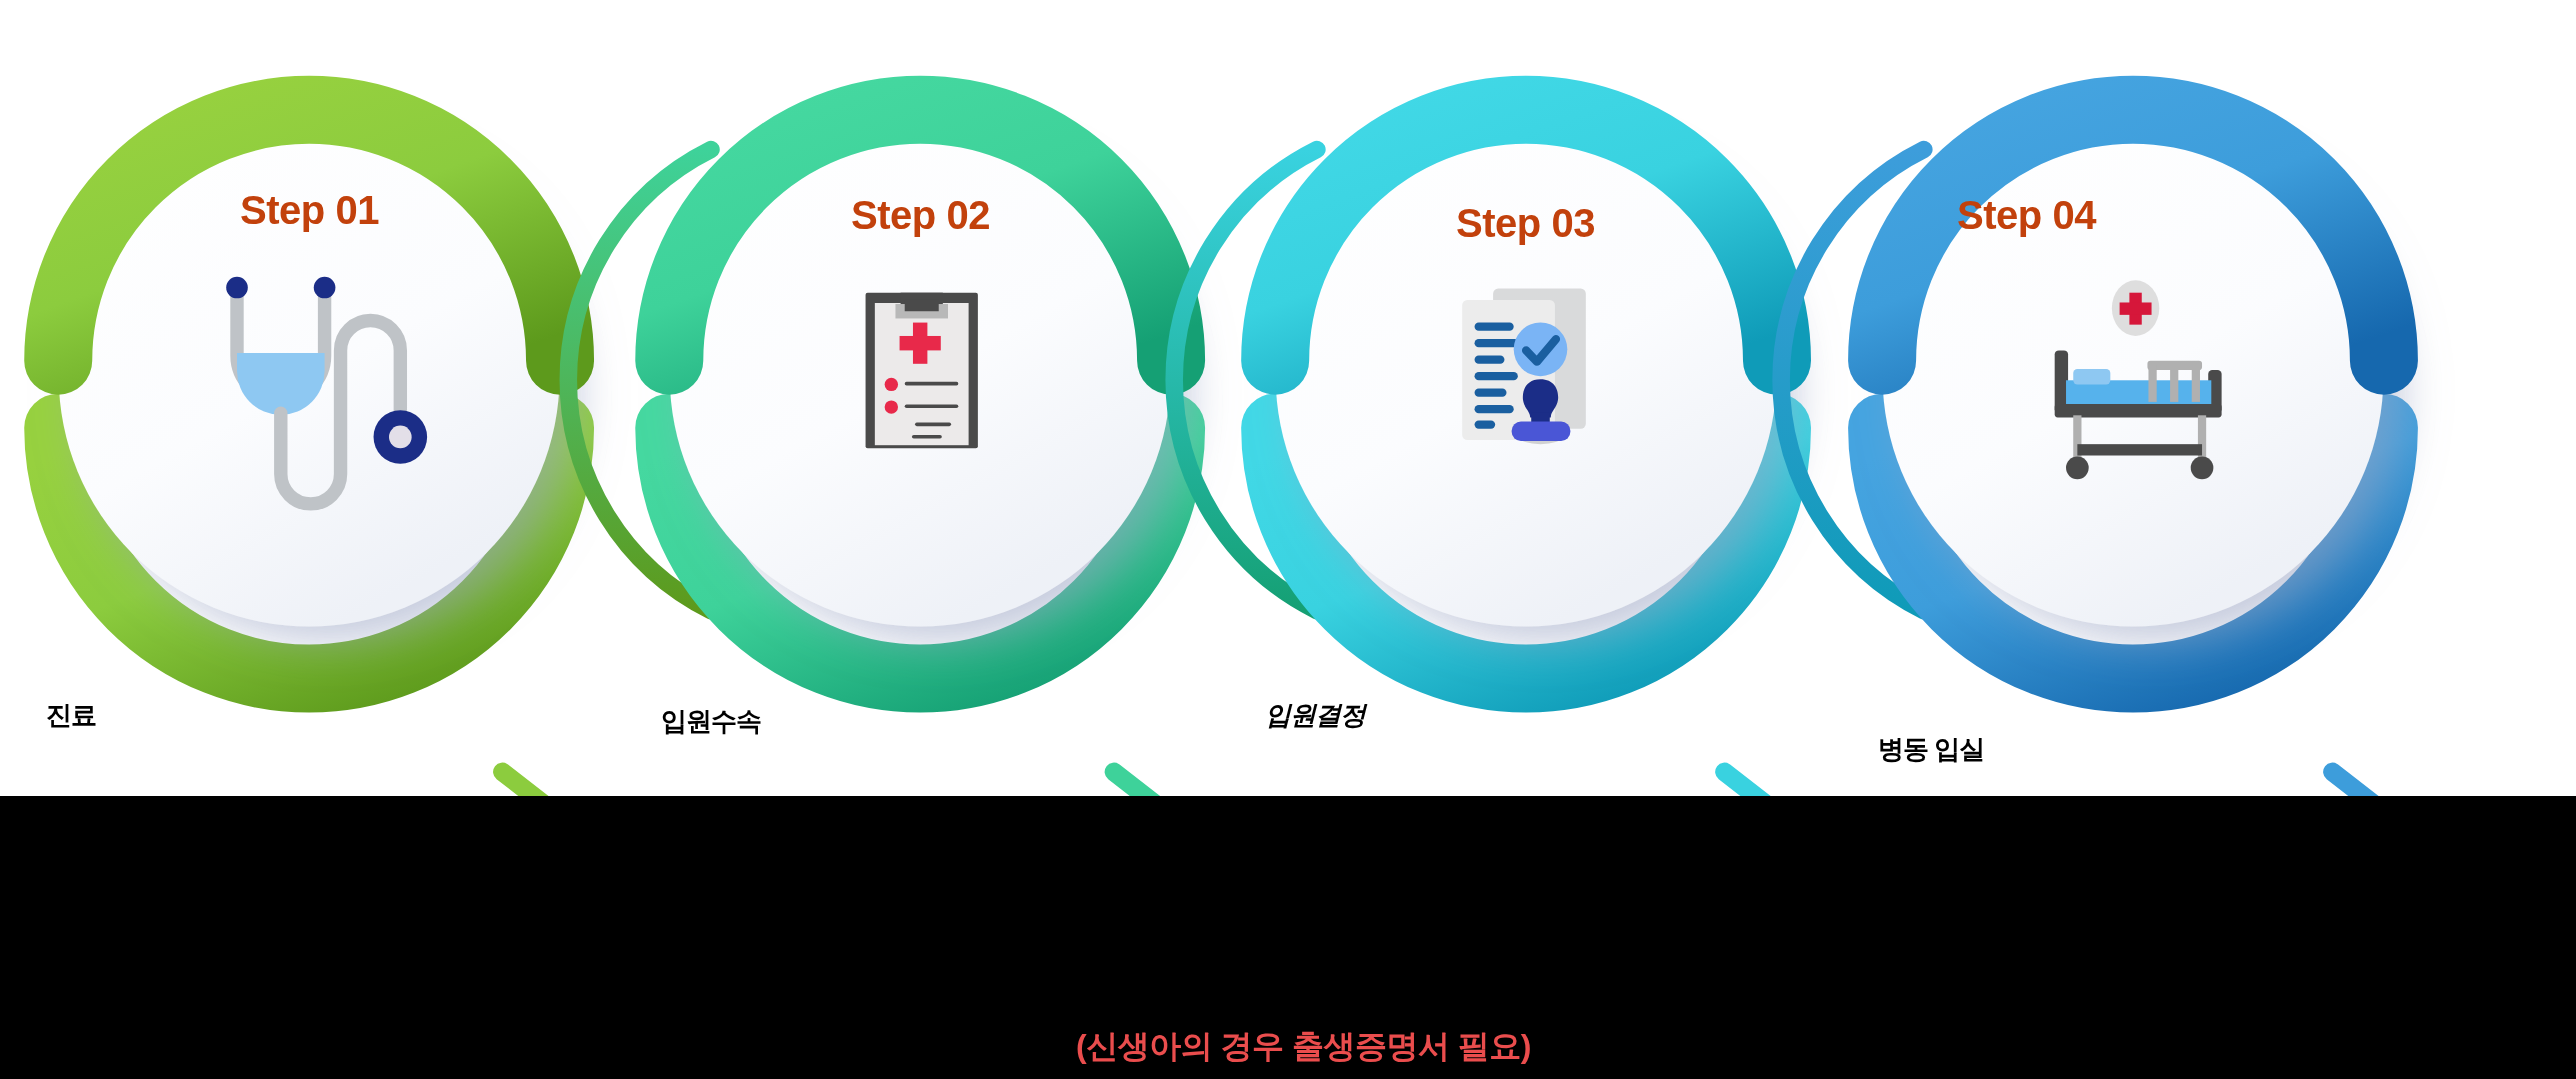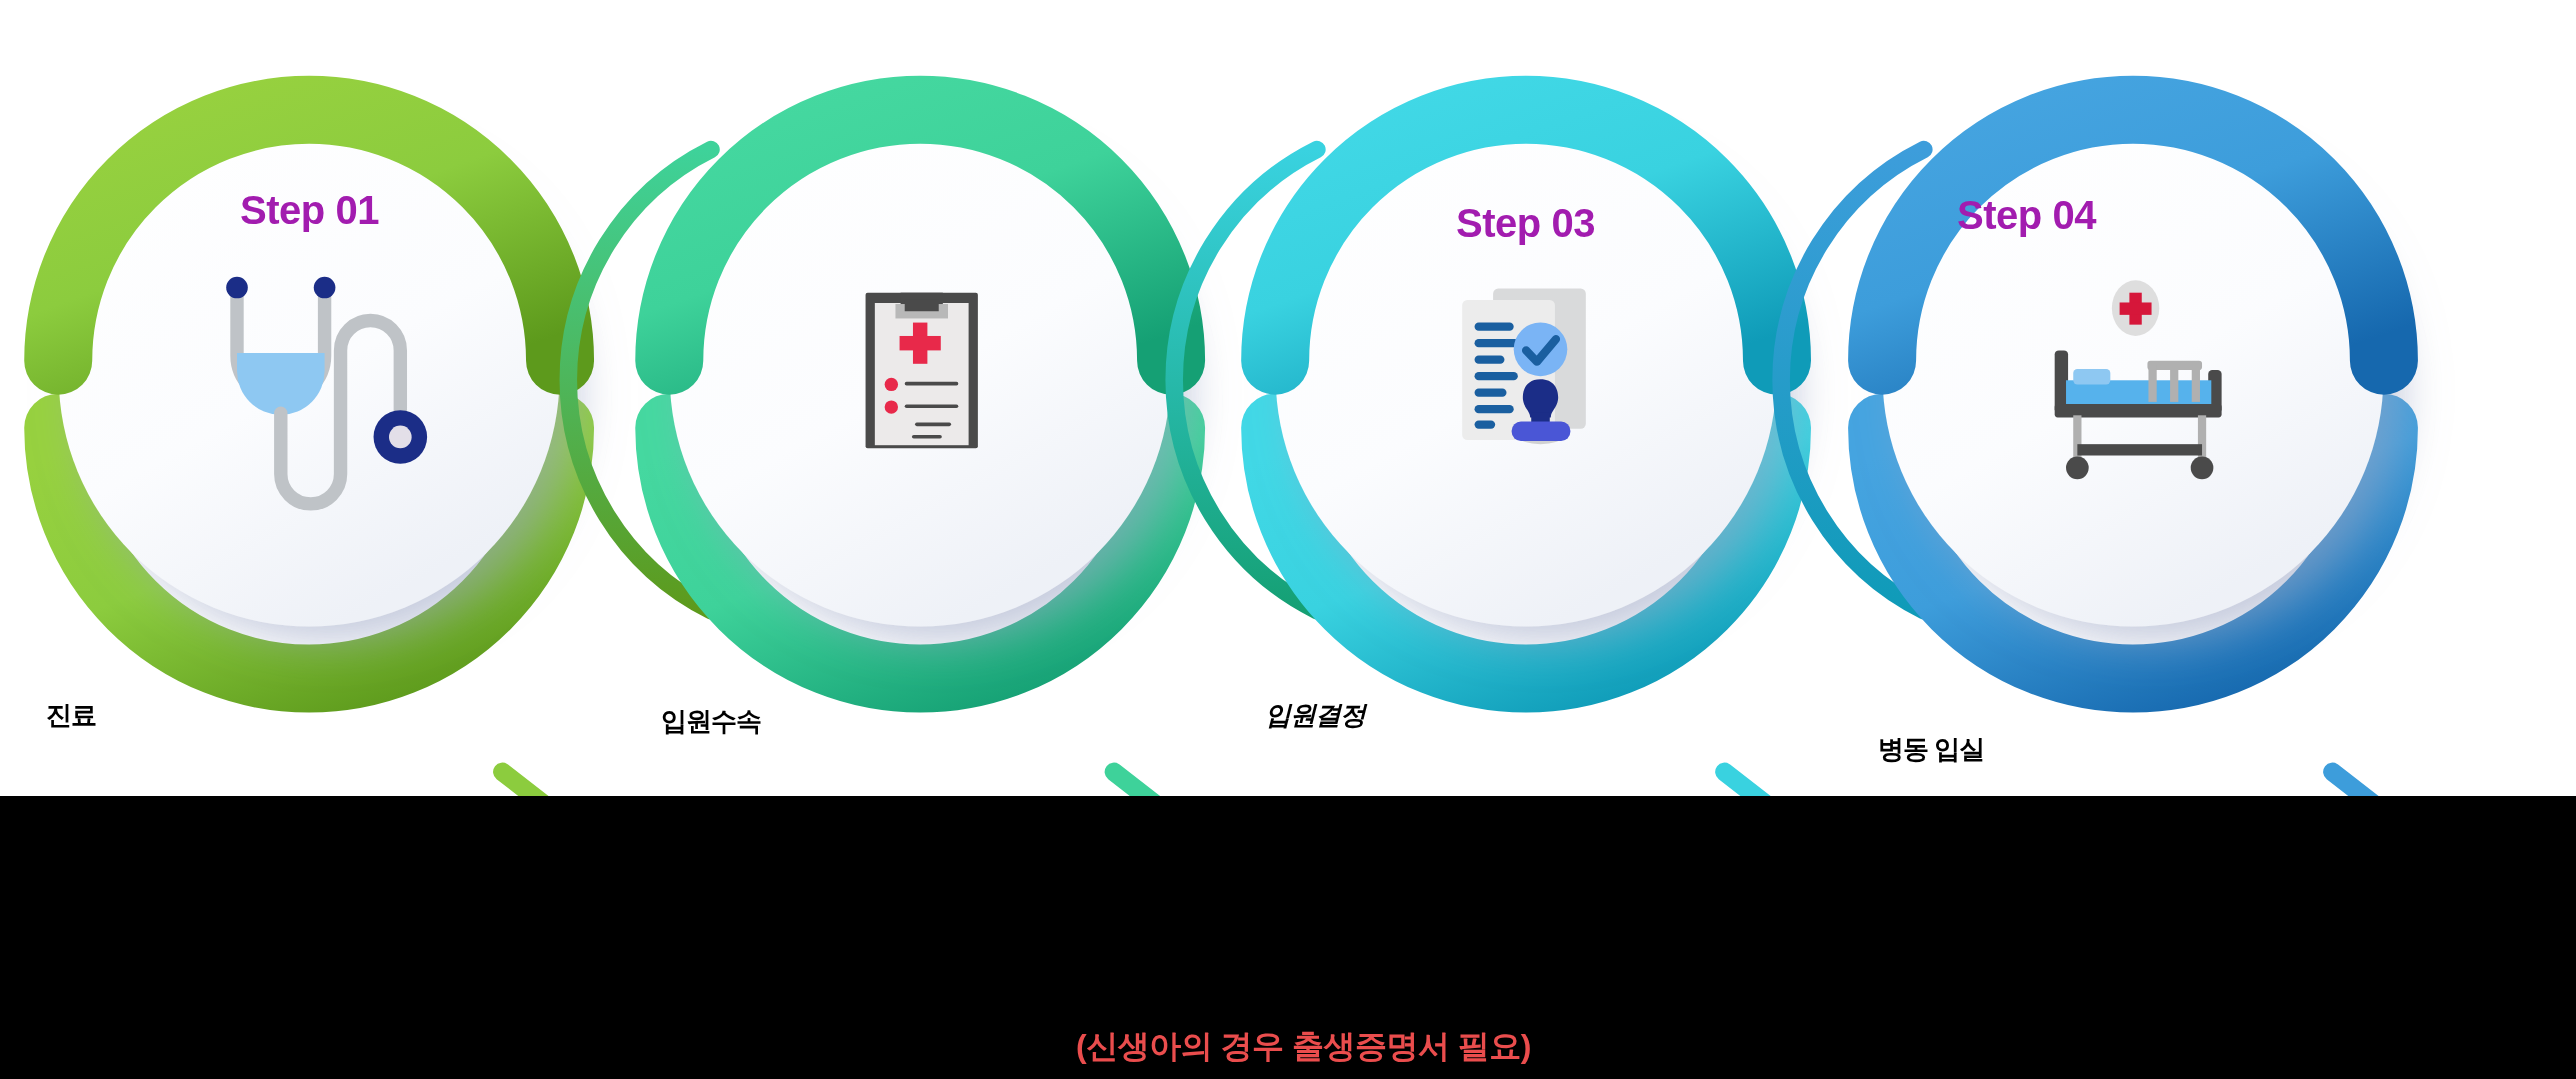--- a/index.html
+++ b/index.html
@@ -9,21 +9,21 @@
     background:#ffffff;
   }
   #stage{position:absolute;inset:0;width:2607px;height:1080px;}
   .layer{position:absolute;left:0;top:0;width:2607px;height:1080px;}
   svg.layer{display:block;}
 
   .step-label{
     position:absolute;
     font-size:40px;
     font-weight:700;
-    color:#a21caf;
+    color:#c2410c;
     letter-spacing:-0.5px;
     white-space:nowrap;
     text-align:center;
   }
   .korean-label{
     position:absolute;
     font-size:26px;
     font-weight:700;
     color:#000000;
     white-space:nowrap;
@@ -251,20 +251,21 @@
         <path d="M 3347 1498 L 3450 1578" stroke="#39d2e0" stroke-width="36" stroke-linecap="round" stroke-linejoin="round" fill="none"></path>
       </g>
       <g>
         <path d="M 3620 1578 L 4627 1578" stroke="#3d9ddb" stroke-width="36" stroke-linecap="round" fill="none"></path>
         <path d="M 4527 1498 L 4630 1578" stroke="#3d9ddb" stroke-width="36" stroke-linecap="round" stroke-linejoin="round" fill="none"></path>
       </g>
     </g>
   </svg>
 
   <div class="step-label" style="left:155px;top:188px;width:309px;">Step 01</div>
+  <div class="step-label" style="left:766px;top:193px;width:309px;">Step 02</div>
   <div class="step-label" style="left:1371px;top:193px;width:309px;margin-top:8px;">Step 03</div>
   <div class="step-label" style="left:1872px;top:193px;width:309px;">Step 04</div>
 
   <div class="korean-label" style="left:46px;top:698px;">진료</div>
   <div class="korean-label" style="left:661px;top:704px;">입원수속</div>
   <div class="korean-label" style="left:1265px;top:698px;font-style:italic;">입원결정</div>
   <div class="korean-label" style="left:1878px;top:732px;">병동 입실</div>
 
   <div class="black-band"></div>
 

